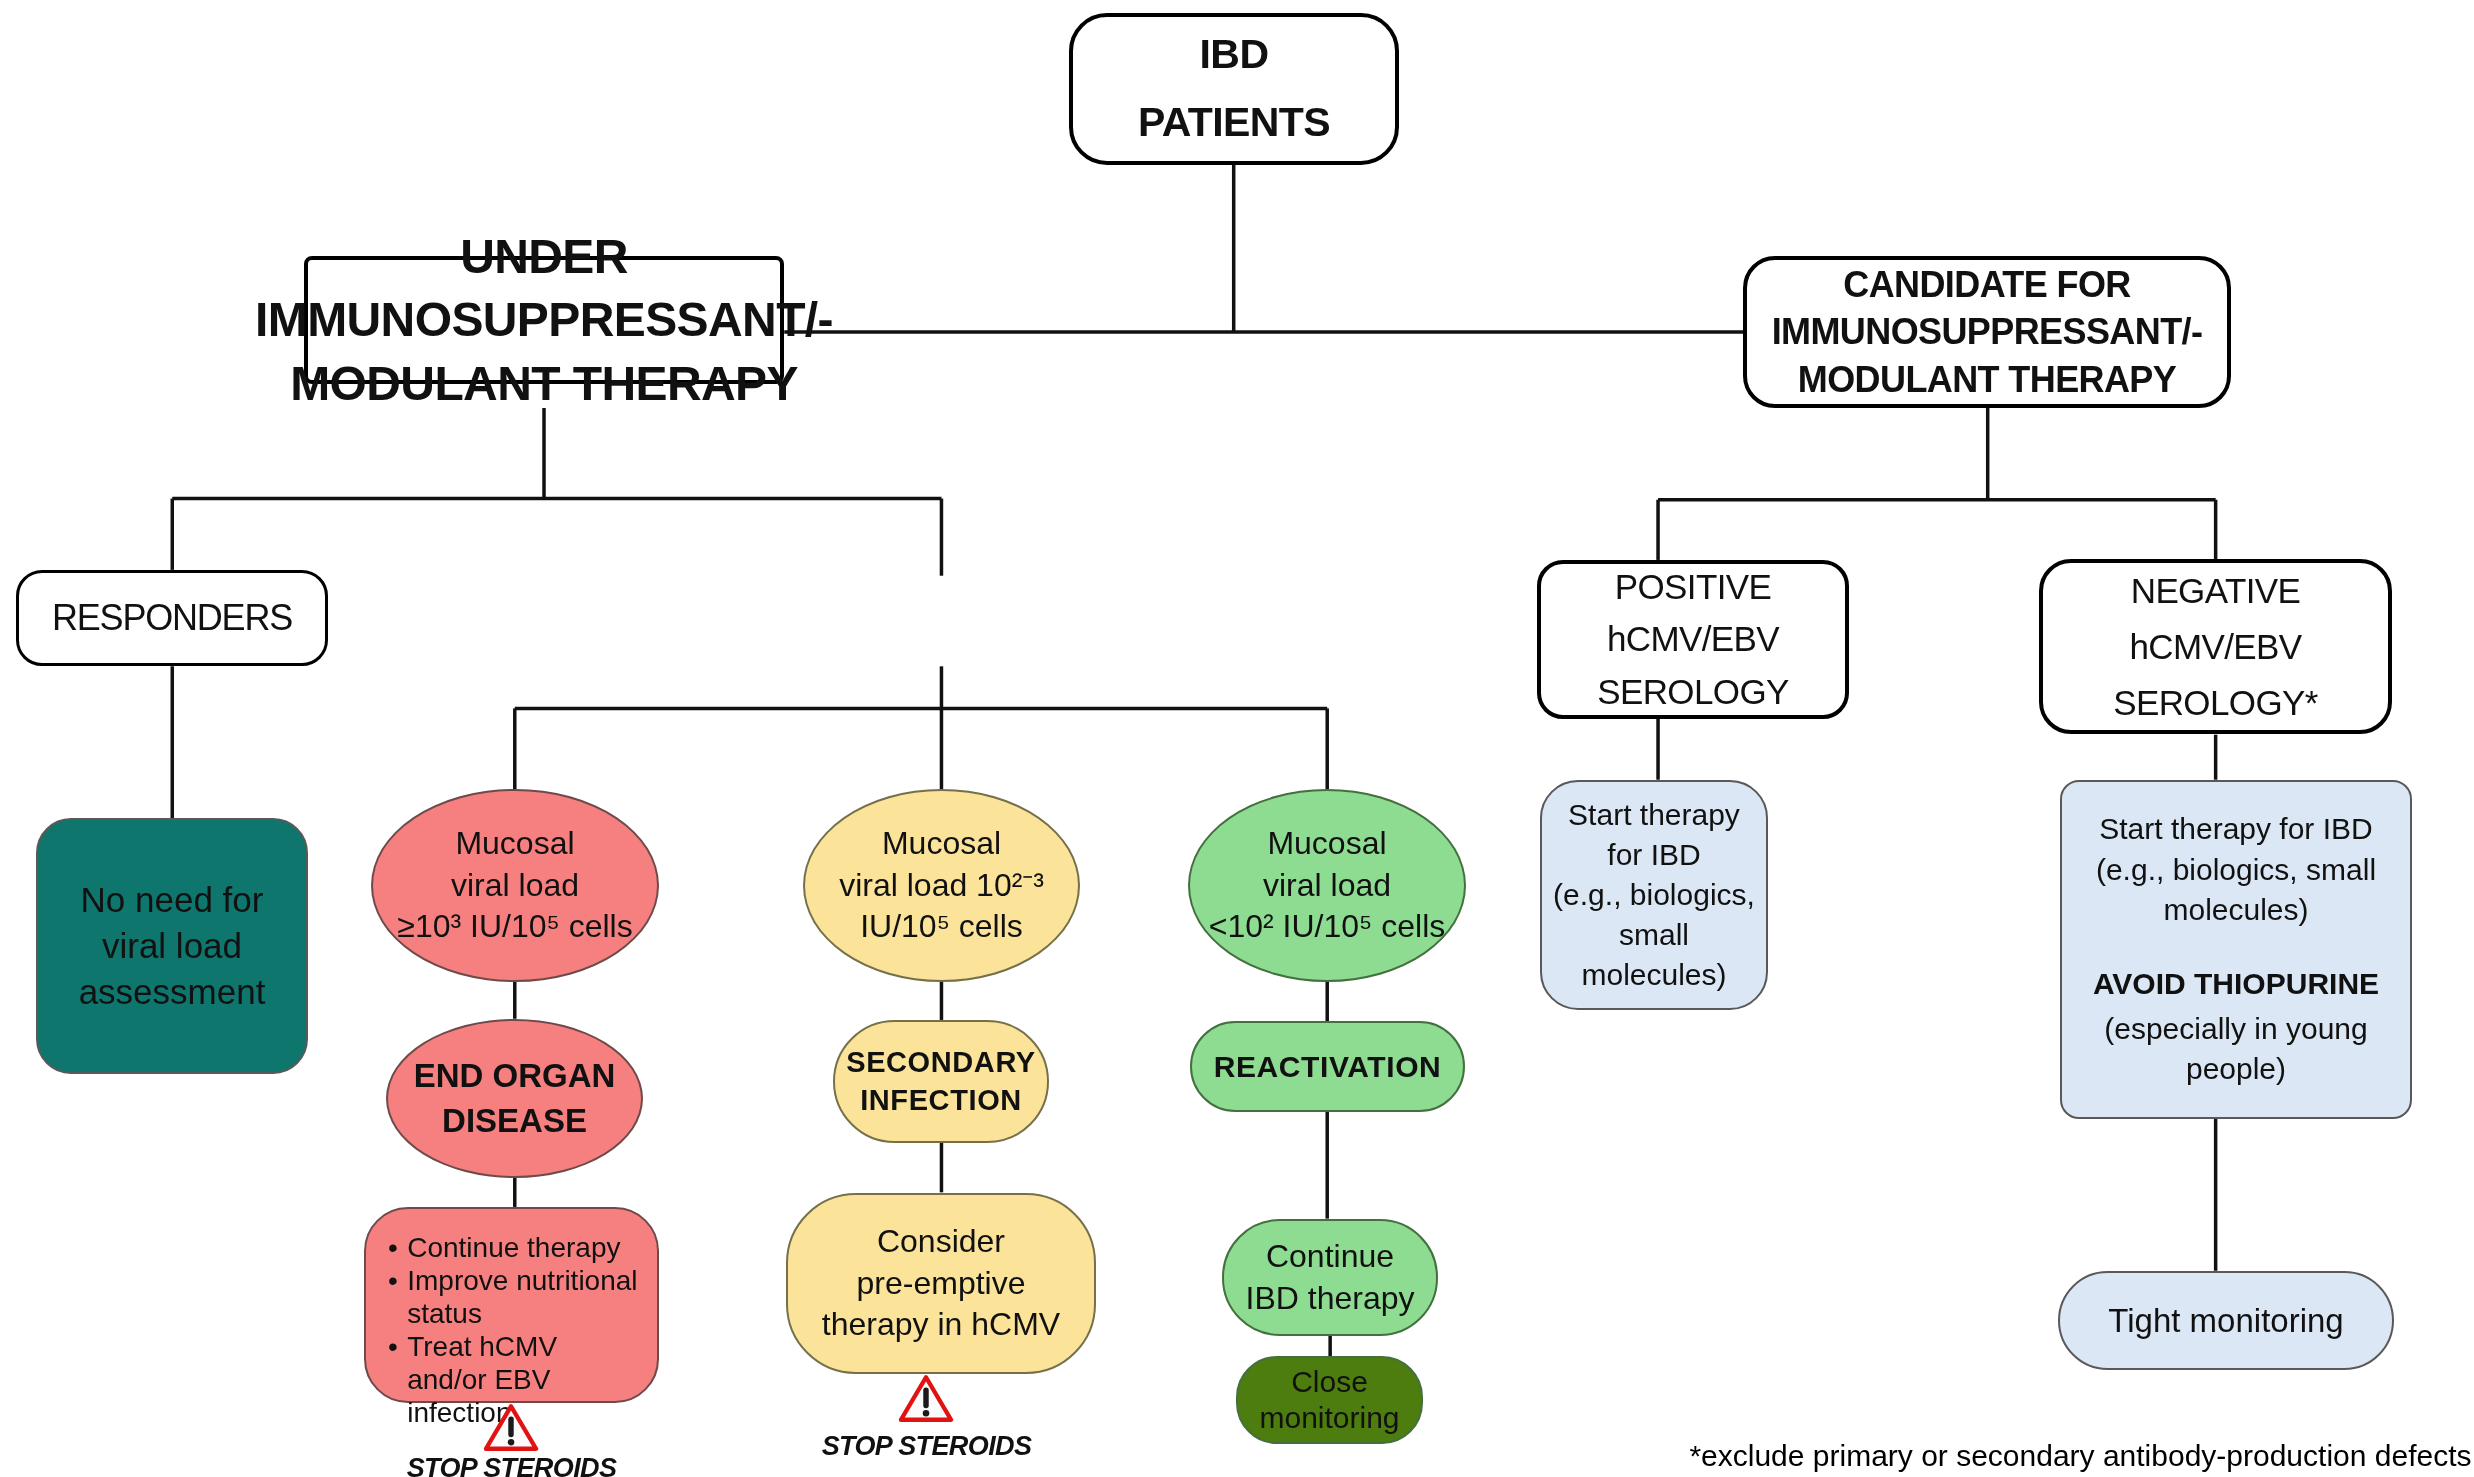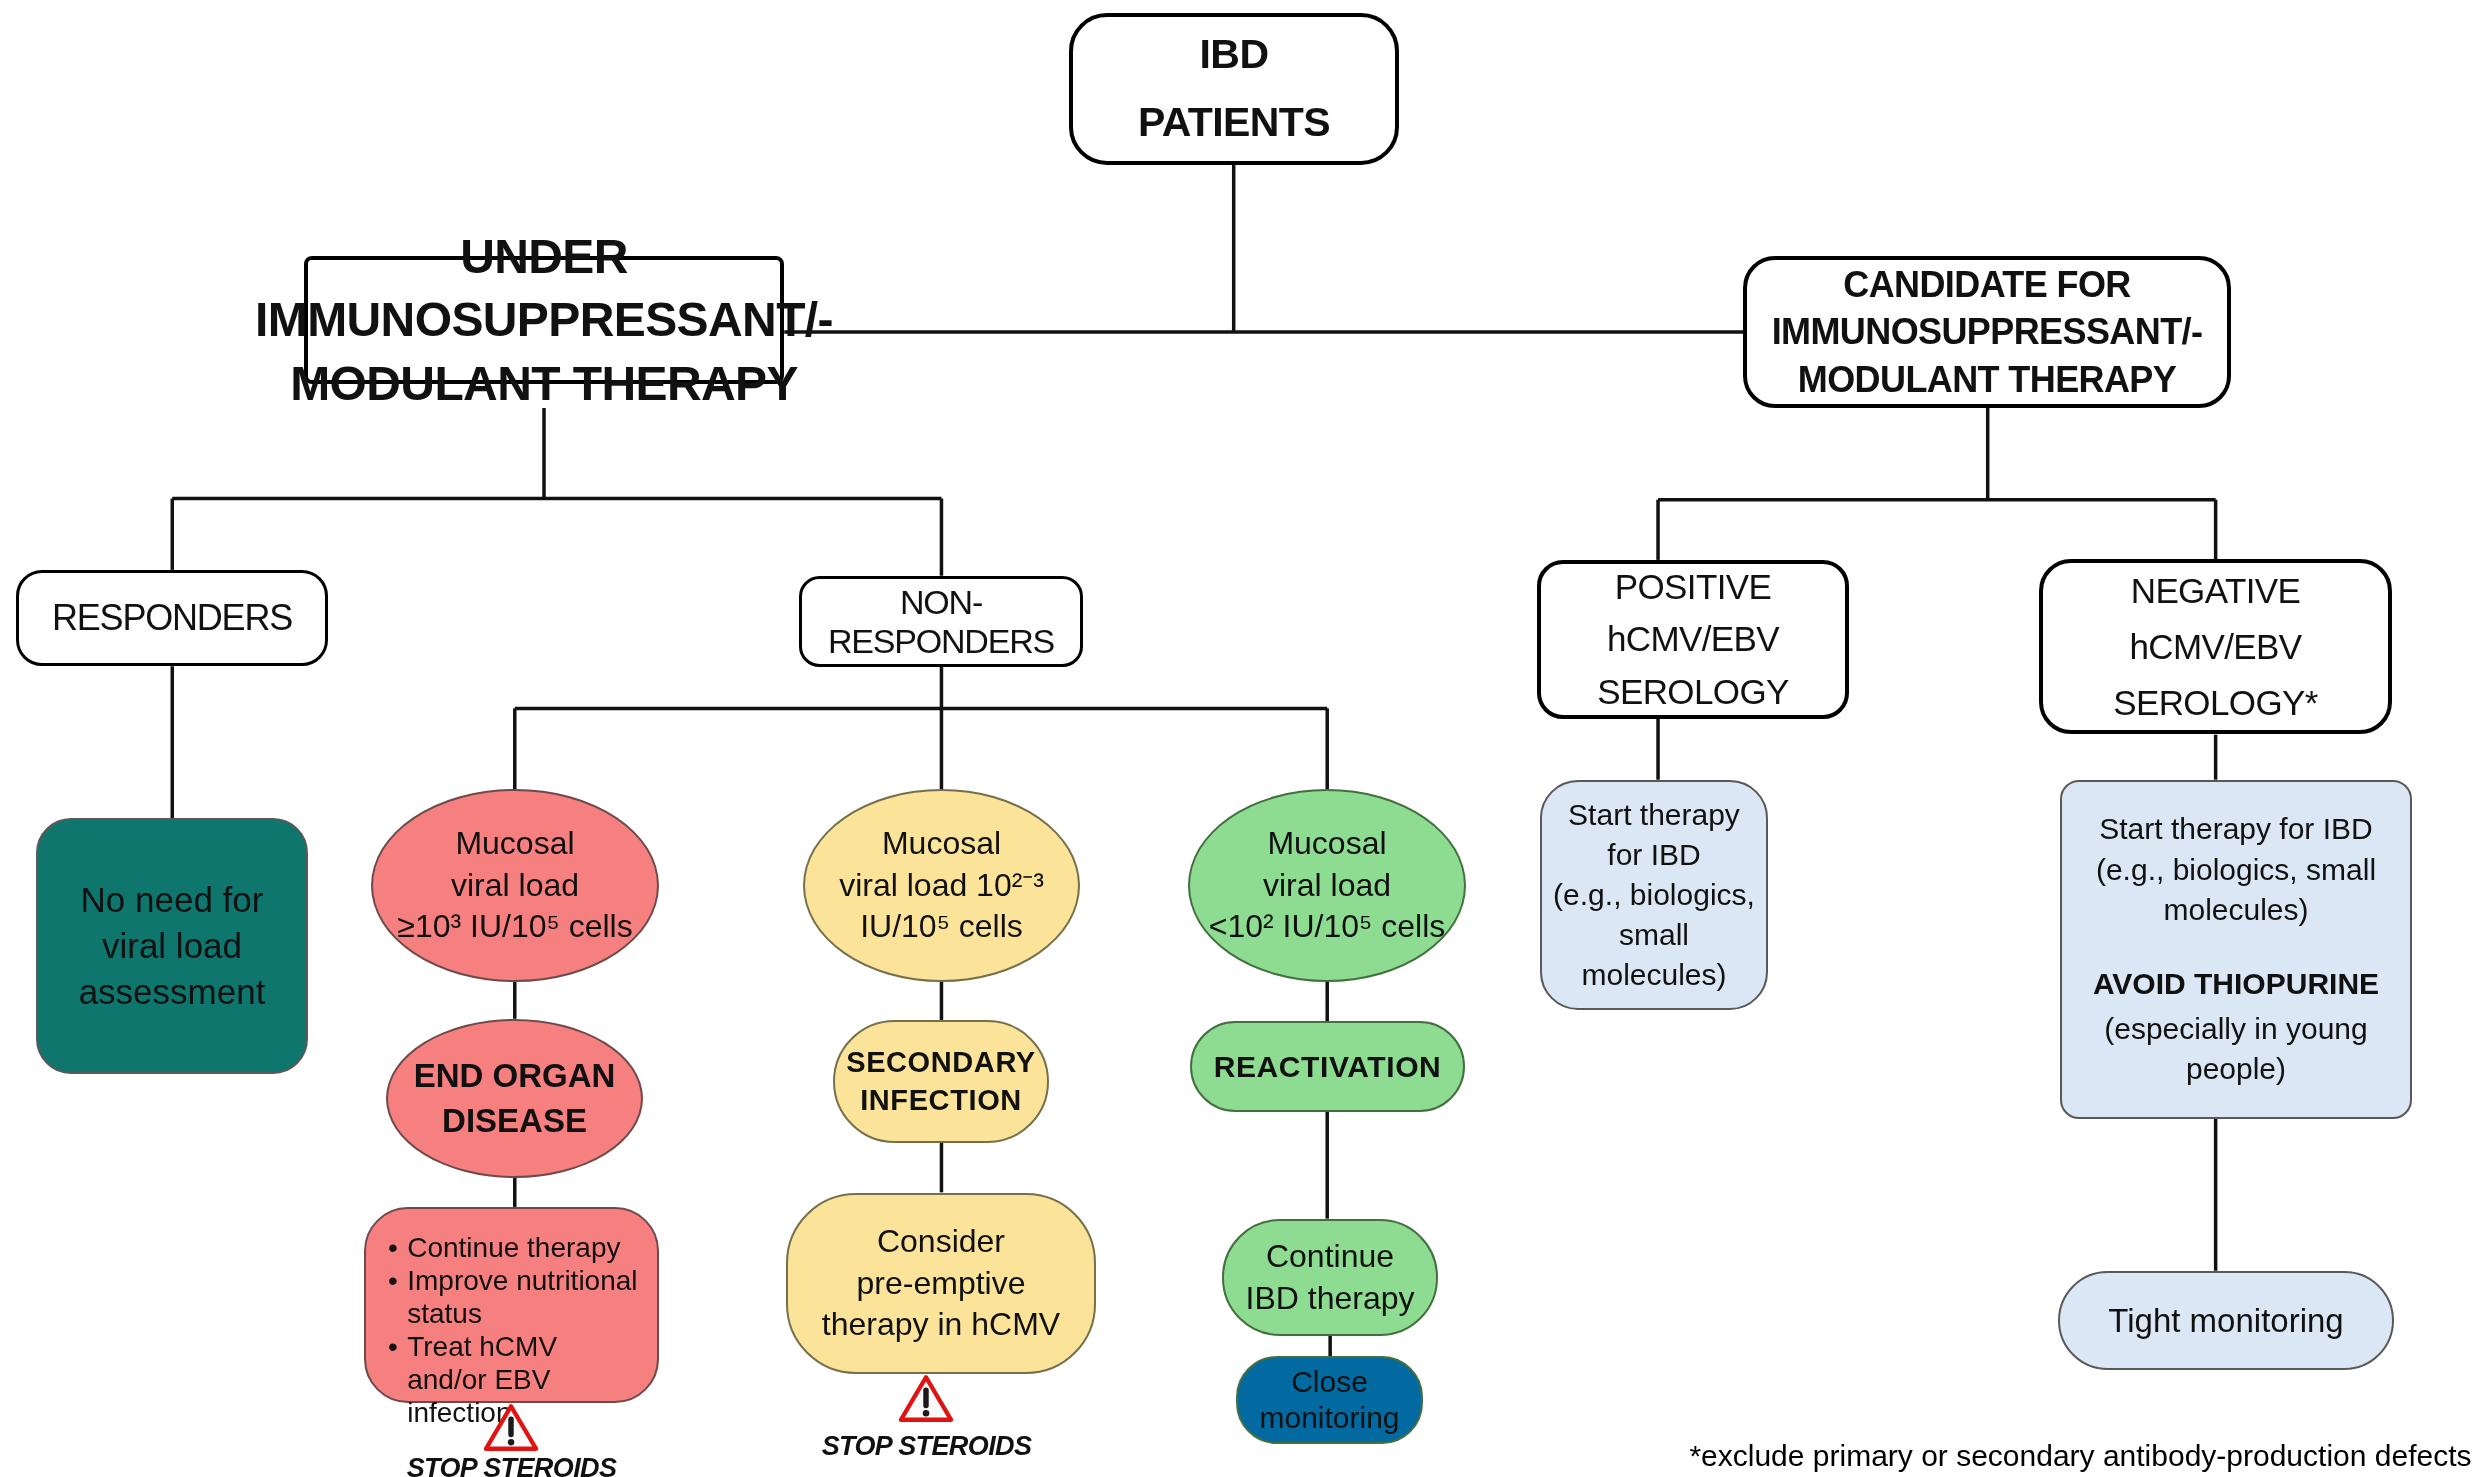--- a/index.html
+++ b/index.html
@@ -31,21 +31,21 @@
   .n-nonresponders{left:799px;top:576px;width:284px;height:91px;border-width:3.5px;border-radius:20.5px;
     font-size:34px;letter-spacing:-1.2px;}
   .n-positive{left:1502px;top:560px;width:312px;height:159px;border-radius:26px;
     font-size:35px;letter-spacing:-0.6px;line-height:1.5;margin-left:35px;}
   .n-negative{left:2039px;top:559px;width:353px;height:175px;border-radius:32px;
     font-size:35px;letter-spacing:-0.6px;line-height:1.6;}
   
   .red{background:#f5807f;border:2.9px solid #6e4a4a;}
   .yellow{background:#fbe49a;border:2.9px solid #75704a;}
   .green{background:#8edc91;border:2.9px solid #44703f;}
-  .greenlight{background:#0369a1;border:2.9px solid #44703f;}
+  .greenlight{background:#4d7c0f;border:2.9px solid #44703f;}
   .purple{background:#0f766e;border:2.9px solid #595959;}
   .blue{background:#dbe7f4;border:2.9px solid #595959;}
 
   .n-noneed{left:36px;top:818px;width:272px;height:256px;border-radius:35px;
     font-size:35px;line-height:1.32;}
   .ellipse{border-radius:50%;text-align:center;}
   .n-load-high{left:371px;top:789px;width:288px;height:193px;font-size:32px;line-height:1.3;}
   .n-load-mid{left:803px;top:789px;width:277px;height:193px;font-size:32px;line-height:1.3;}
   .n-load-low{left:1188px;top:789px;width:278px;height:193px;font-size:32px;line-height:1.3;}
   .n-eod{left:386px;top:1019px;width:257px;height:159px;font-size:33px;font-weight:700;line-height:1.35;}
@@ -123,21 +123,20 @@
 PATIENTS</div>
 
   <div class="node whitebox n-under">UNDER
 IMMUNOSUPPRESSANT/-
 MODULANT THERAPY</div>
   <div class="node whitebox n-candidate">CANDIDATE FOR
 IMMUNOSUPPRESSANT/-
 MODULANT THERAPY</div>
 
   <div class="node whitebox n-responders">RESPONDERS</div>
-  <div class="node whitebox n-nonresponders">NON-RESPONDERS</div>
   <div class="node whitebox n-positive">POSITIVE hCMV/EBV
 SEROLOGY</div>
   <div class="node whitebox n-negative">NEGATIVE hCMV/EBV
 SEROLOGY*</div>
 
   <div class="node purple n-noneed">No need for
 viral load
 assessment</div>
 
   <div class="node red ellipse n-load-high">Mucosal

